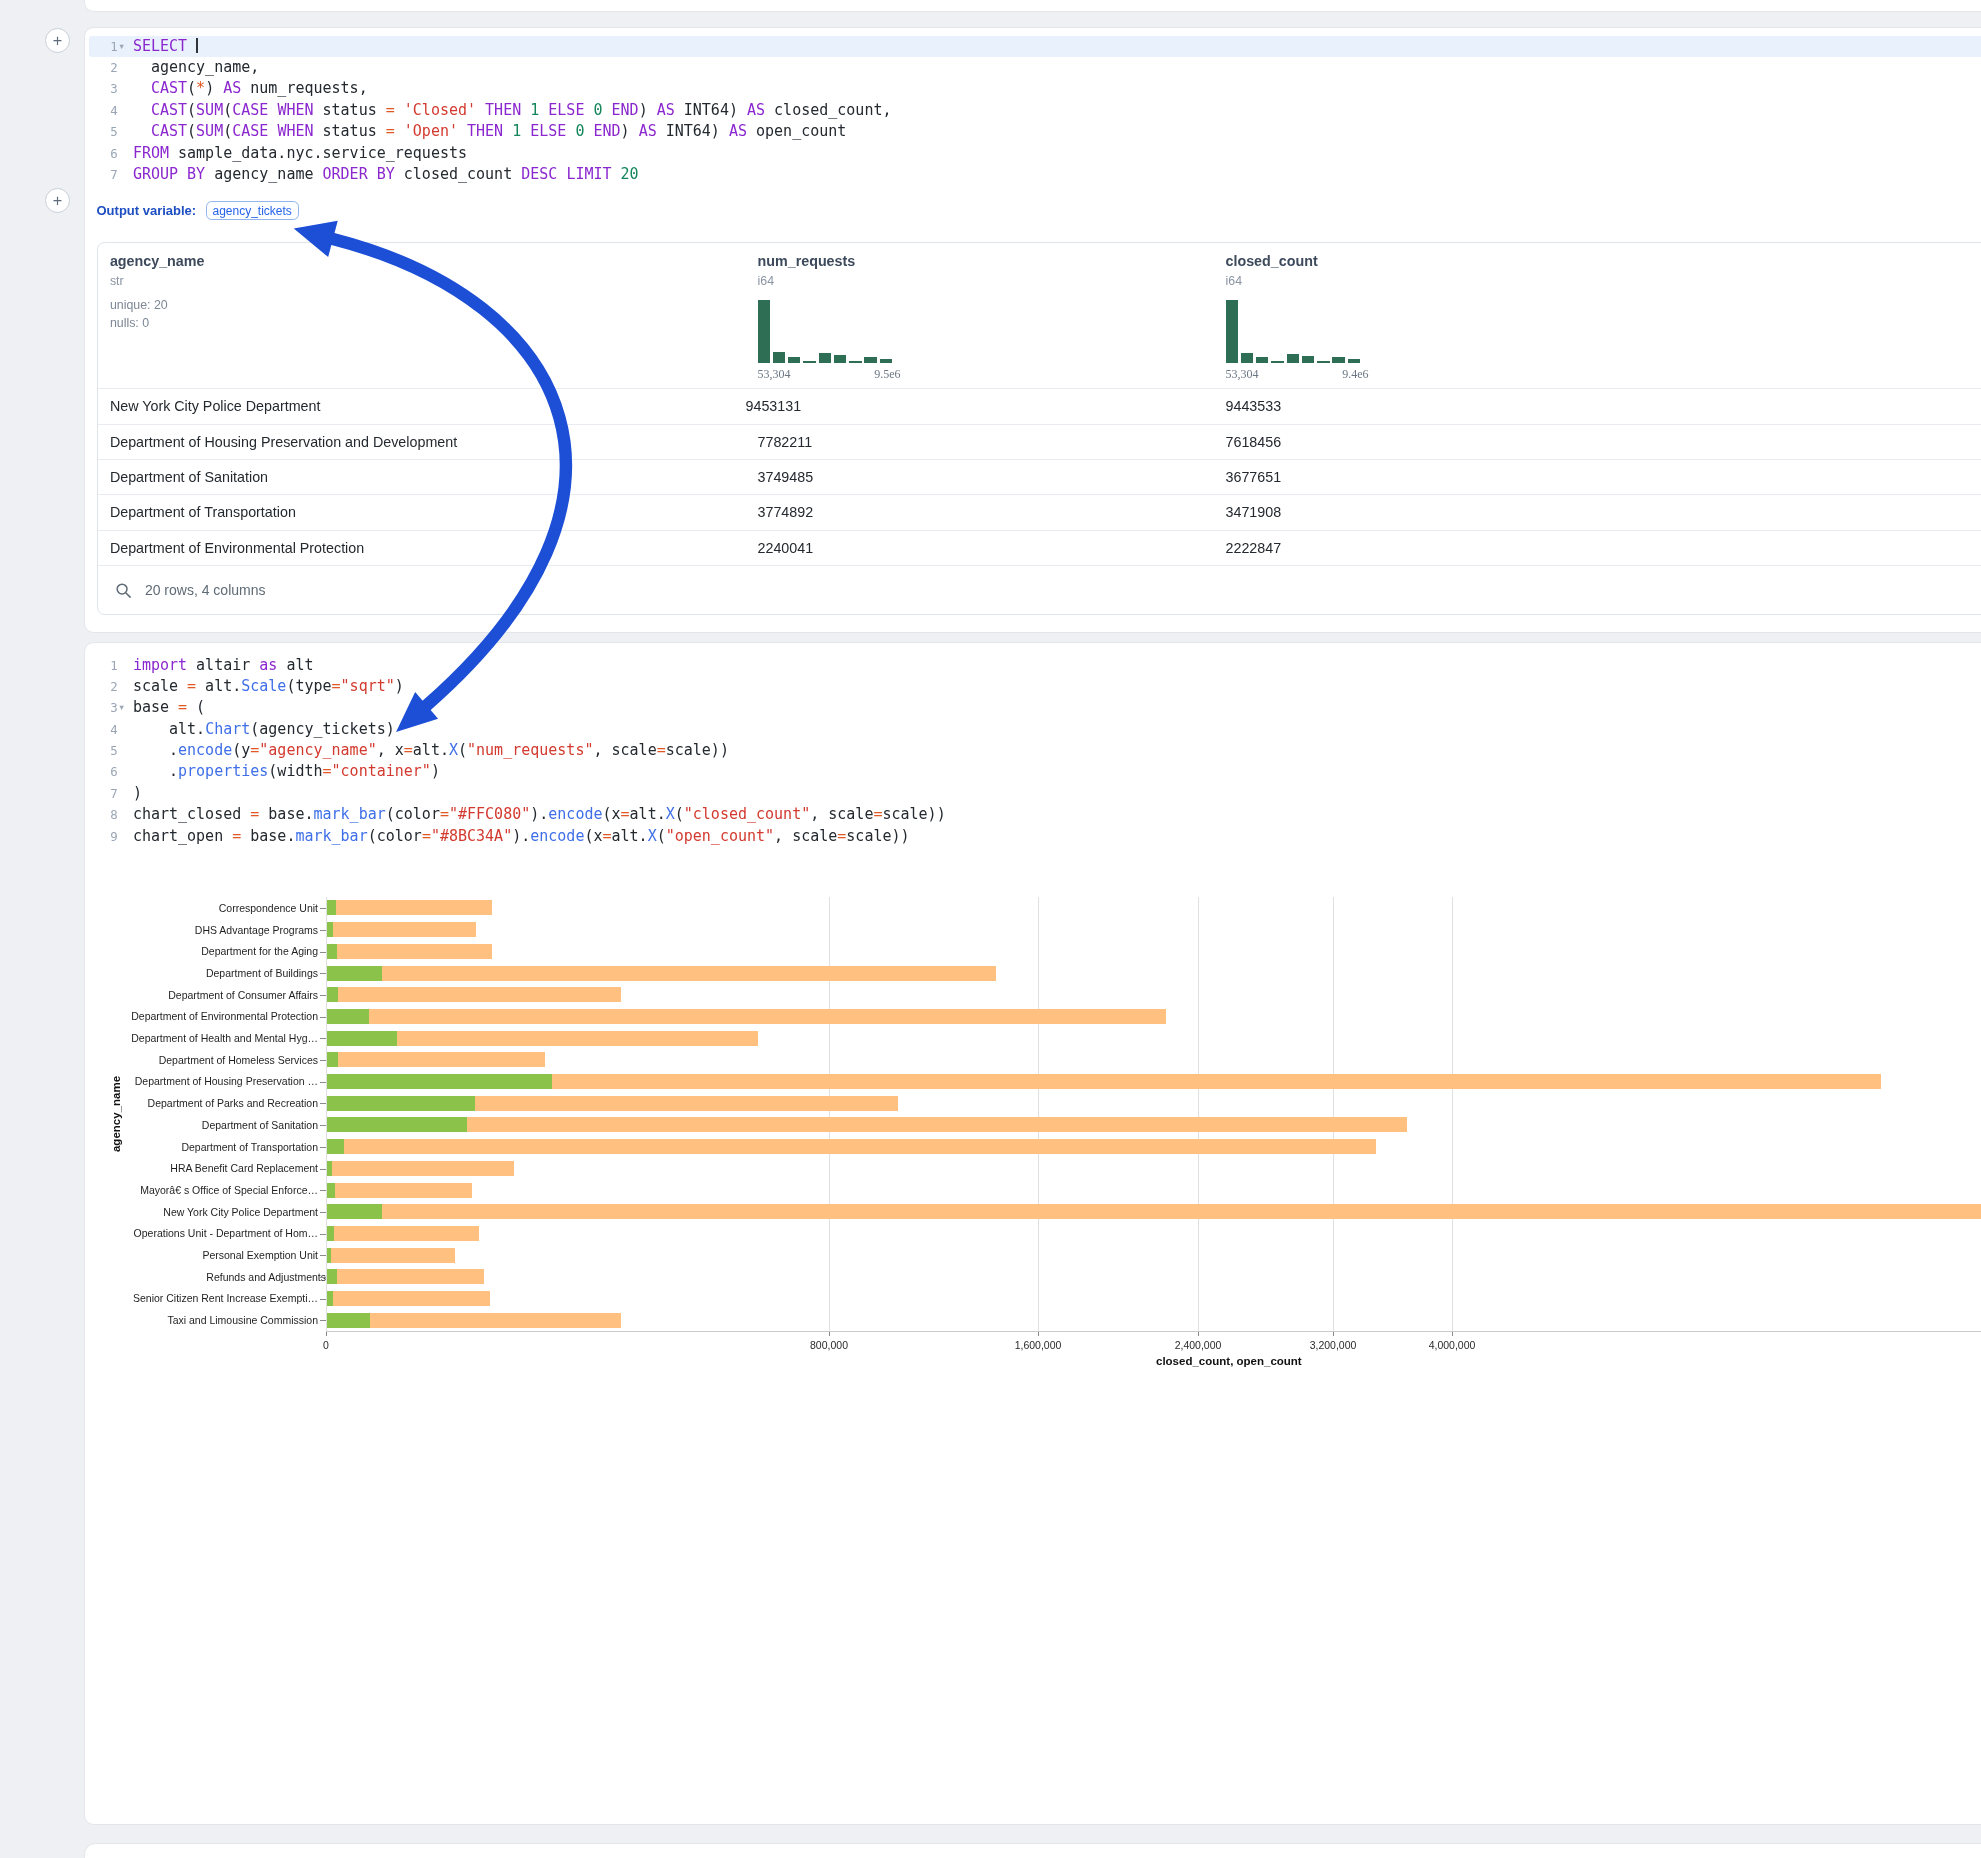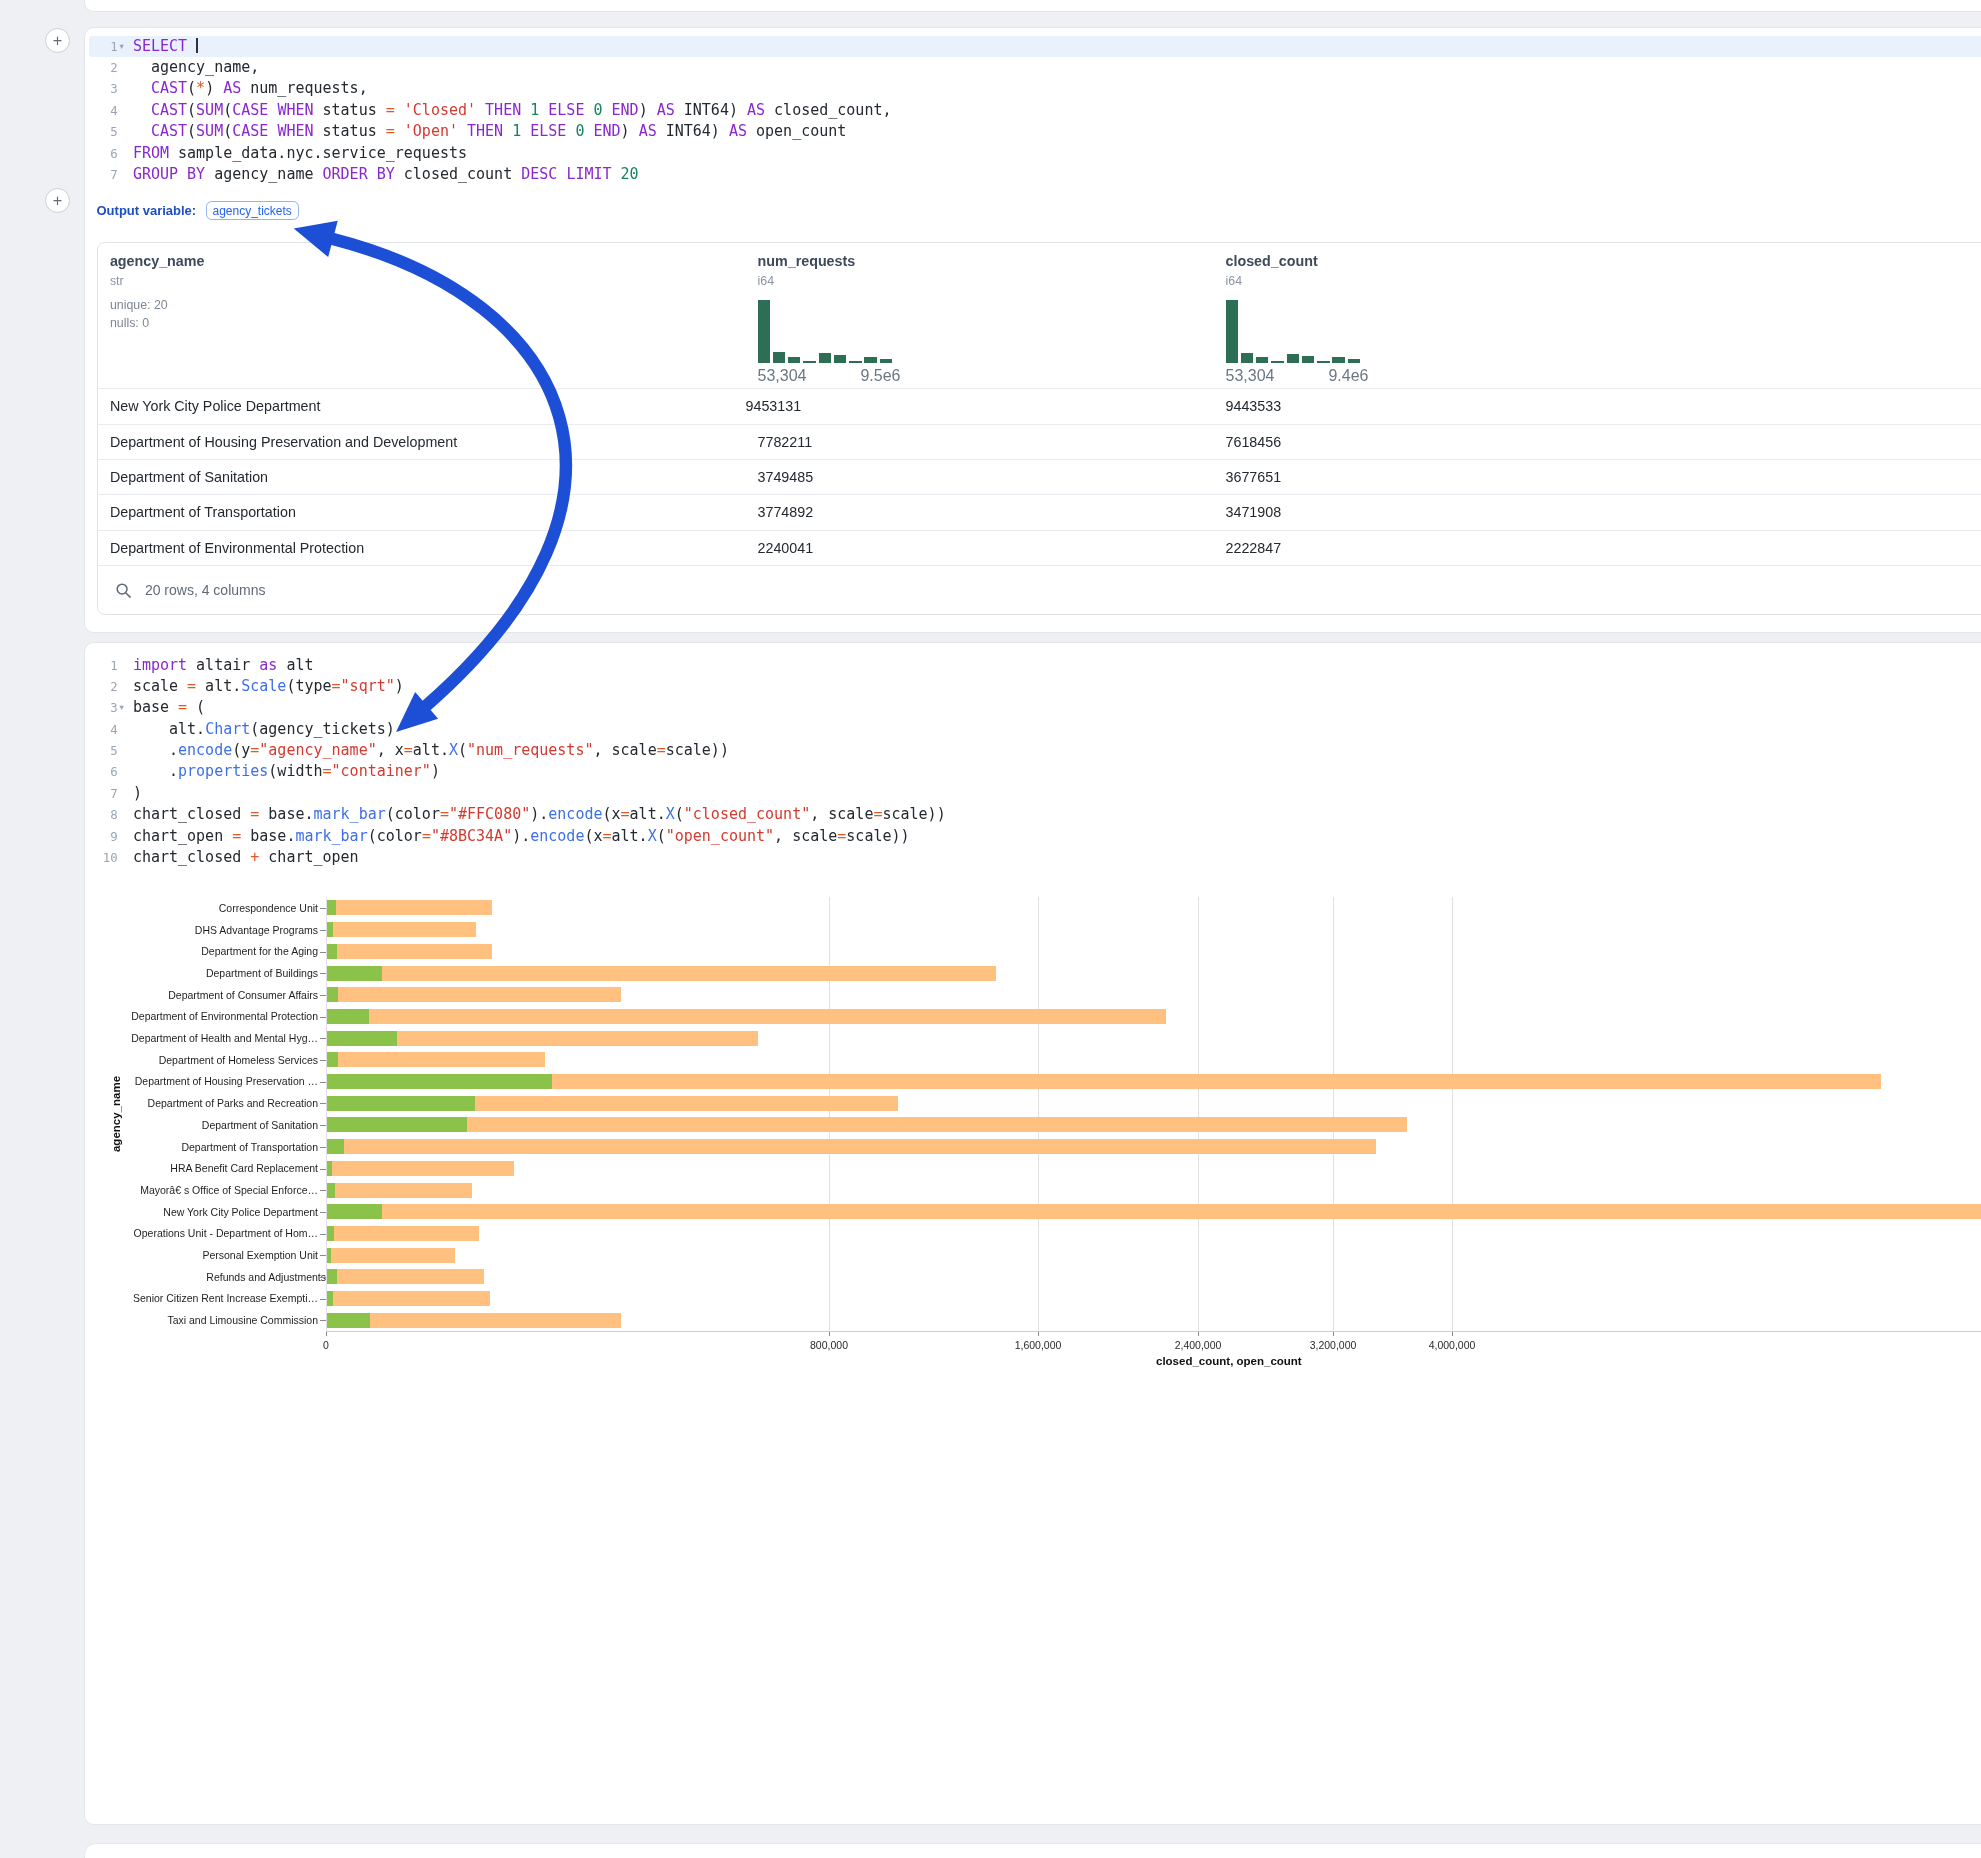--- a/index.html
+++ b/index.html
@@ -42,21 +42,21 @@
 
   
   .tcard{position:absolute;left:11.5px;top:214px;width:2007px;height:371px;background:#fff;
          border:1px solid #dfe4e9;border-radius:7.6px;}
   .th-name{position:absolute;top:9.6px;font-size:14.3px;font-weight:bold;color:#3d4a5c;}
   .th-type{position:absolute;top:31px;font-size:12.4px;color:#8a94a3;}
   .th-meta{position:absolute;font-size:12.4px;color:#7d8795;}
   .hist{position:absolute;top:57px;height:63px;display:flex;align-items:flex-end;}
   .hist-bar{width:12.4px;margin-right:2.9px;}
   .hist-range{position:absolute;top:124px;width:143px;display:flex;justify-content:space-between;
-              font-size:16px;color:#6b7785;}
+              font-size:12px;color:#6b7785;font-family:Liberation Serif, serif;}
   .trow{position:absolute;left:0;width:2007px;height:35px;border-top:1px solid #e8ebef;}
   .tcell{position:absolute;top:0;line-height:35px;font-size:14.3px;color:#24292f;white-space:nowrap;}
   .tfooter{position:absolute;left:0;top:322px;width:2007px;height:48px;border-top:1px solid #e8ebef;
            display:flex;align-items:center;}
   .tfooter-text{font-size:14px;color:#5f6b76;margin-left:13.4px;}
   .search-ico{margin-left:17px;flex:none;}
 
   
   #chart{position:absolute;left:0;top:0;width:1908px;height:1181px;}
   .gridline{position:absolute;width:1px;background:#e0e0e0;}
@@ -241,25 +241,20 @@
       </div>
       <div class="cl">
         <span class="ln">8</span>
         <span class="fold"></span>
         <span class="ct"><span class="tk-p">chart_closed </span><span class="tk-o">=</span><span class="tk-p"> base.</span><span class="tk-f">mark_bar</span><span class="tk-p">(color</span><span class="tk-o">=</span><span class="tk-s">"#FFC080"</span><span class="tk-p">).</span><span class="tk-f">encode</span><span class="tk-p">(x</span><span class="tk-o">=</span><span class="tk-p">alt.</span><span class="tk-f">X</span><span class="tk-p">(</span><span class="tk-s">"closed_count"</span><span class="tk-p">, scale</span><span class="tk-o">=</span><span class="tk-p">scale))</span></span>
       </div>
       <div class="cl">
         <span class="ln">9</span>
         <span class="fold"></span>
         <span class="ct"><span class="tk-p">chart_open </span><span class="tk-o">=</span><span class="tk-p"> base.</span><span class="tk-f">mark_bar</span><span class="tk-p">(color</span><span class="tk-o">=</span><span class="tk-s">"#8BC34A"</span><span class="tk-p">).</span><span class="tk-f">encode</span><span class="tk-p">(x</span><span class="tk-o">=</span><span class="tk-p">alt.</span><span class="tk-f">X</span><span class="tk-p">(</span><span class="tk-s">"open_count"</span><span class="tk-p">, scale</span><span class="tk-o">=</span><span class="tk-p">scale))</span></span>
-      </div>
-      <div class="cl">
-        <span class="ln">10</span>
-        <span class="fold"></span>
-        <span class="ct"><span class="tk-p">chart_closed </span><span class="tk-o">+</span><span class="tk-p"> chart_open</span></span>
       </div>
     </div>
 
   <div id="chart">
       <div class="gridline" style="left: 241px; top: 254px; height: 434px;"></div>
       <div class="tickmark" style="left: 241px; top: 688px; width: 1px; height: 4.8px;"></div>
       <div class="xlab" style="left: 198px; top: 696px;">0</div>
       <div class="gridline" style="left: 744px; top: 254px; height: 434px;"></div>
       <div class="tickmark" style="left: 744px; top: 688px; width: 1px; height: 4.8px;"></div>
       <div class="xlab" style="left: 701px; top: 696px;">800,000</div>

